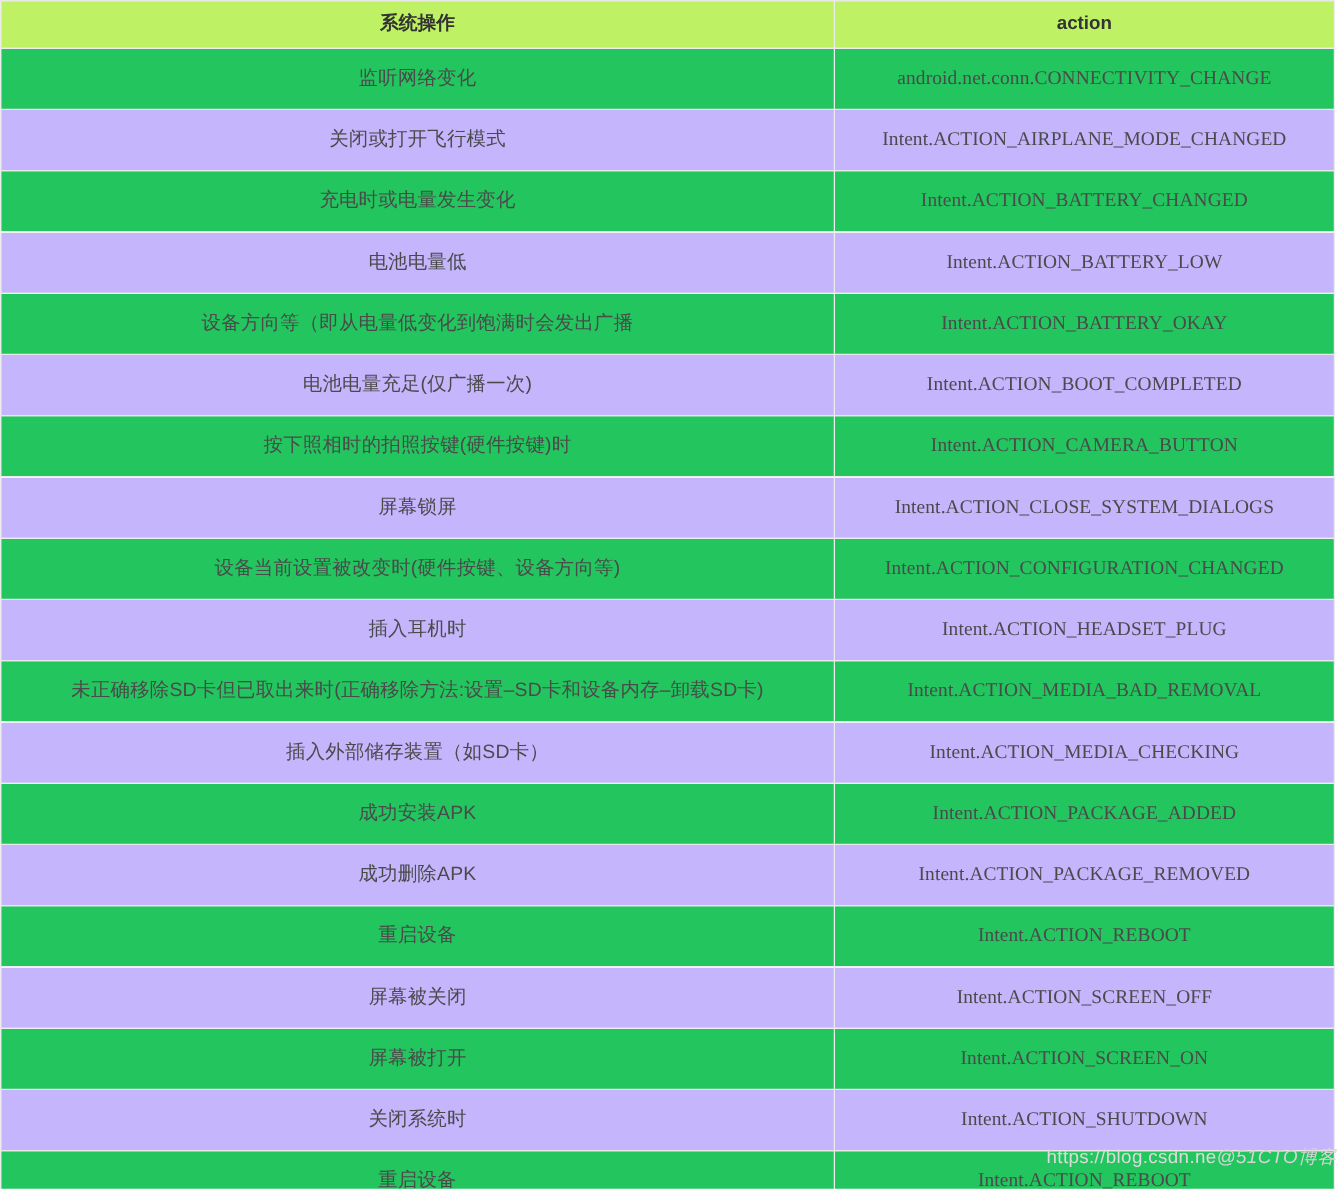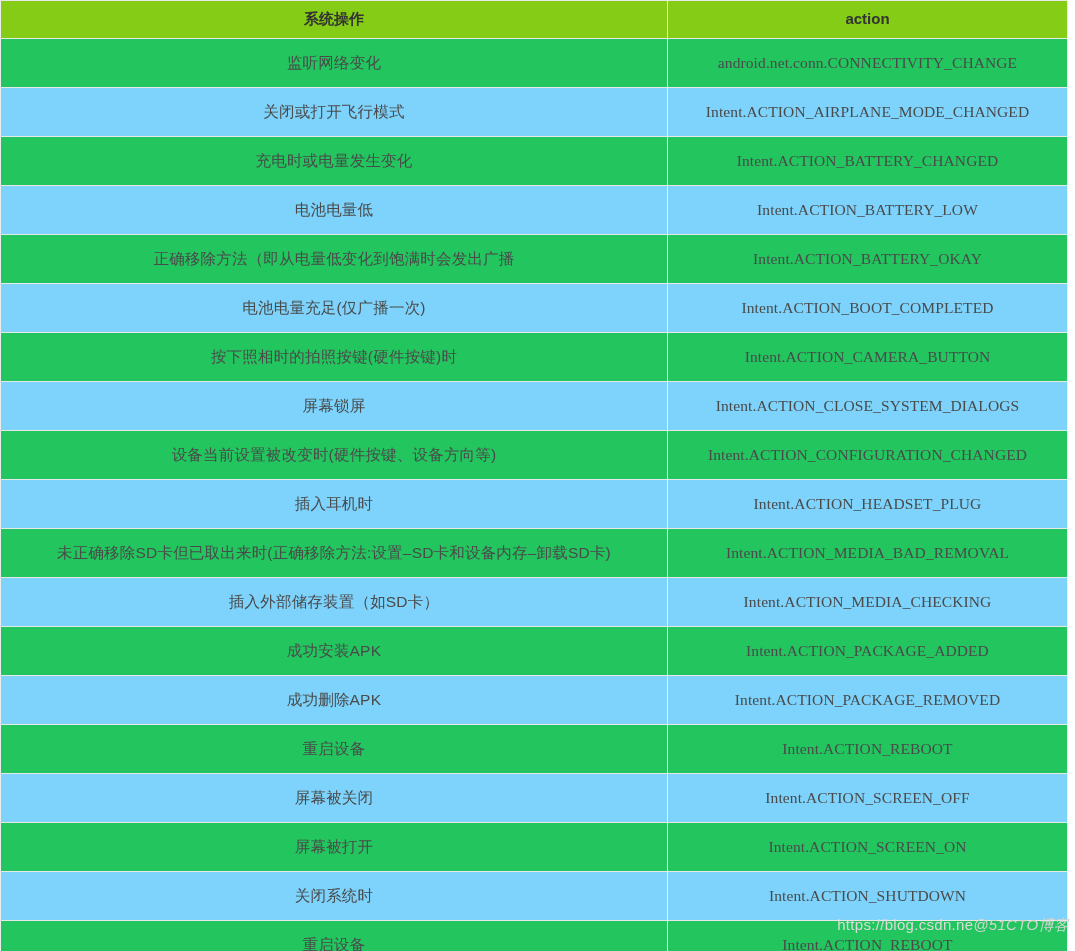--- a/index.html
+++ b/index.html
@@ -40,31 +40,31 @@
     box-sizing: border-box;
     text-align: center;
     vertical-align: middle;
     color: #4a4a4a;
     font-size: 15.5px;
     line-height: 1.35;
     white-space: nowrap;
     overflow: hidden;
   }
   table.broadcast-table thead th {
-    background: #84cc16;
+    background: #bef264;
     color: #333333;
     font-weight: bold;
     font-size: 15px;
     height: 38px;
   }
   table.broadcast-table tbody tr.row-odd td {
     background: #22c55e;
   }
   table.broadcast-table tbody tr.row-even td {
-    background: #7dd3fc;
+    background: #c4b5fd;
   }
   td.cell-op {
     letter-spacing: 0.2px;
   }
   td.cell-action {
     letter-spacing: 0.1px;
     color: #4f4f4f;
     font-family: Liberation Serif, serif;
   }
   .watermark {
@@ -108,21 +108,21 @@
         </tr>
         <tr class="row-odd">
           <td class="cell-op">充电时或电量发生变化</td>
           <td class="cell-action">Intent.ACTION_BATTERY_CHANGED</td>
         </tr>
         <tr class="row-even">
           <td class="cell-op">电池电量低</td>
           <td class="cell-action">Intent.ACTION_BATTERY_LOW</td>
         </tr>
         <tr class="row-odd">
-          <td class="cell-op">正确移除方法（即从电量低变化到饱满时会发出广播</td>
+          <td class="cell-op">设备方向等（即从电量低变化到饱满时会发出广播</td>
           <td class="cell-action">Intent.ACTION_BATTERY_OKAY</td>
         </tr>
         <tr class="row-even">
           <td class="cell-op">电池电量充足(仅广播一次)</td>
           <td class="cell-action">Intent.ACTION_BOOT_COMPLETED</td>
         </tr>
         <tr class="row-odd">
           <td class="cell-op">按下照相时的拍照按键(硬件按键)时</td>
           <td class="cell-action">Intent.ACTION_CAMERA_BUTTON</td>
         </tr>

